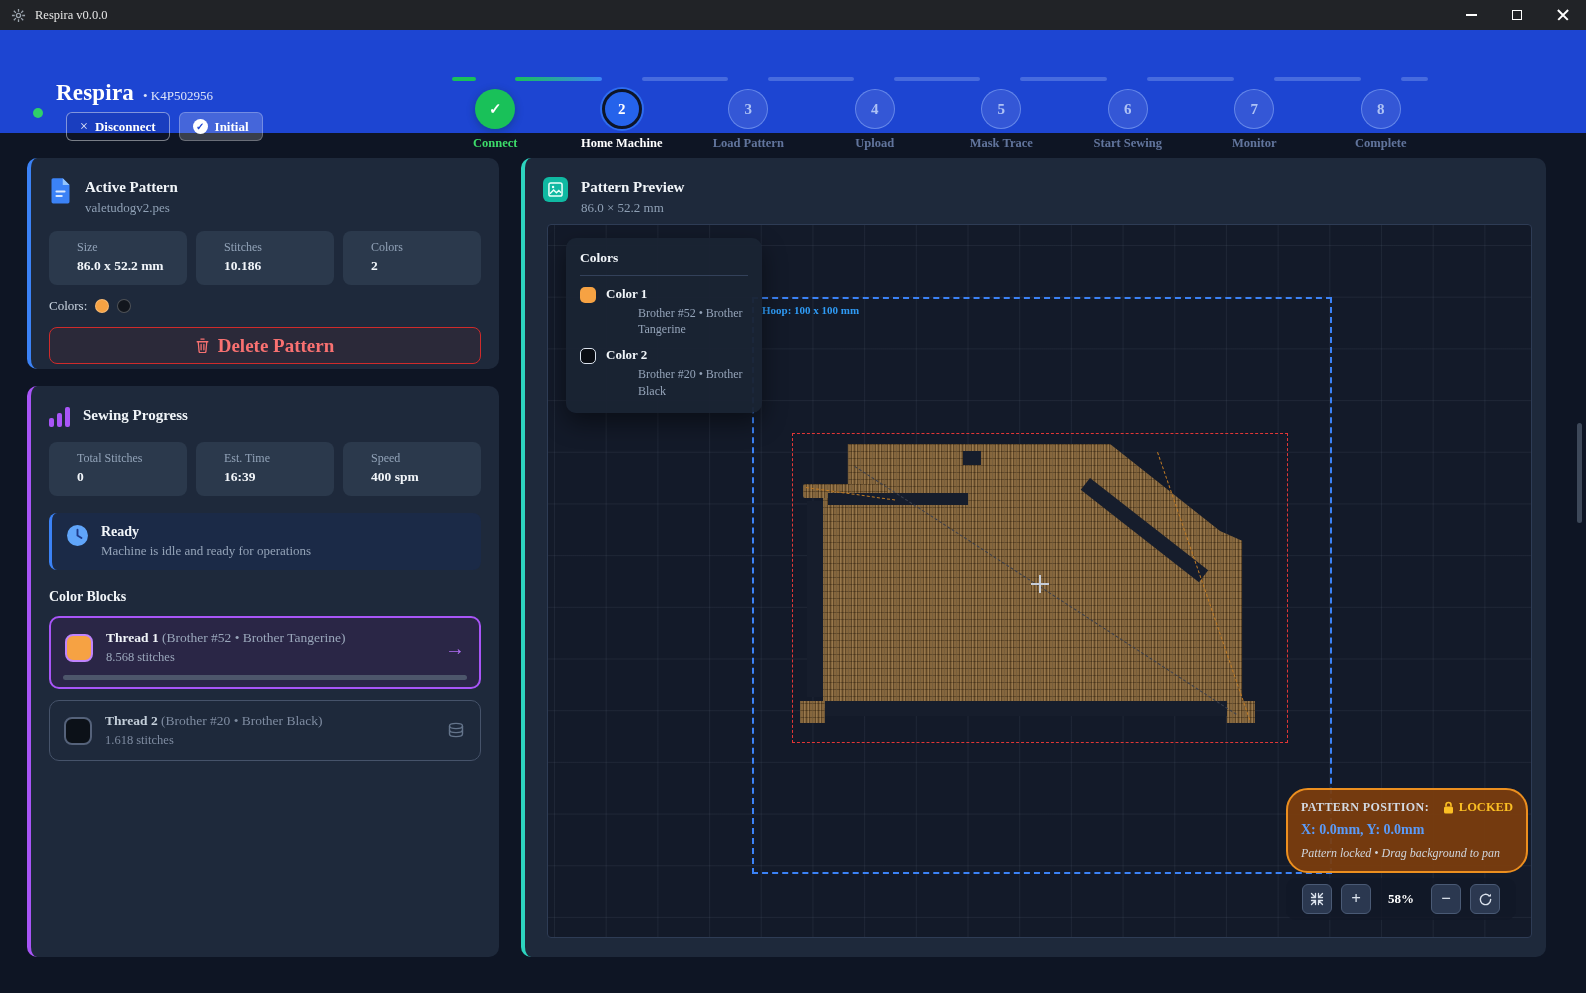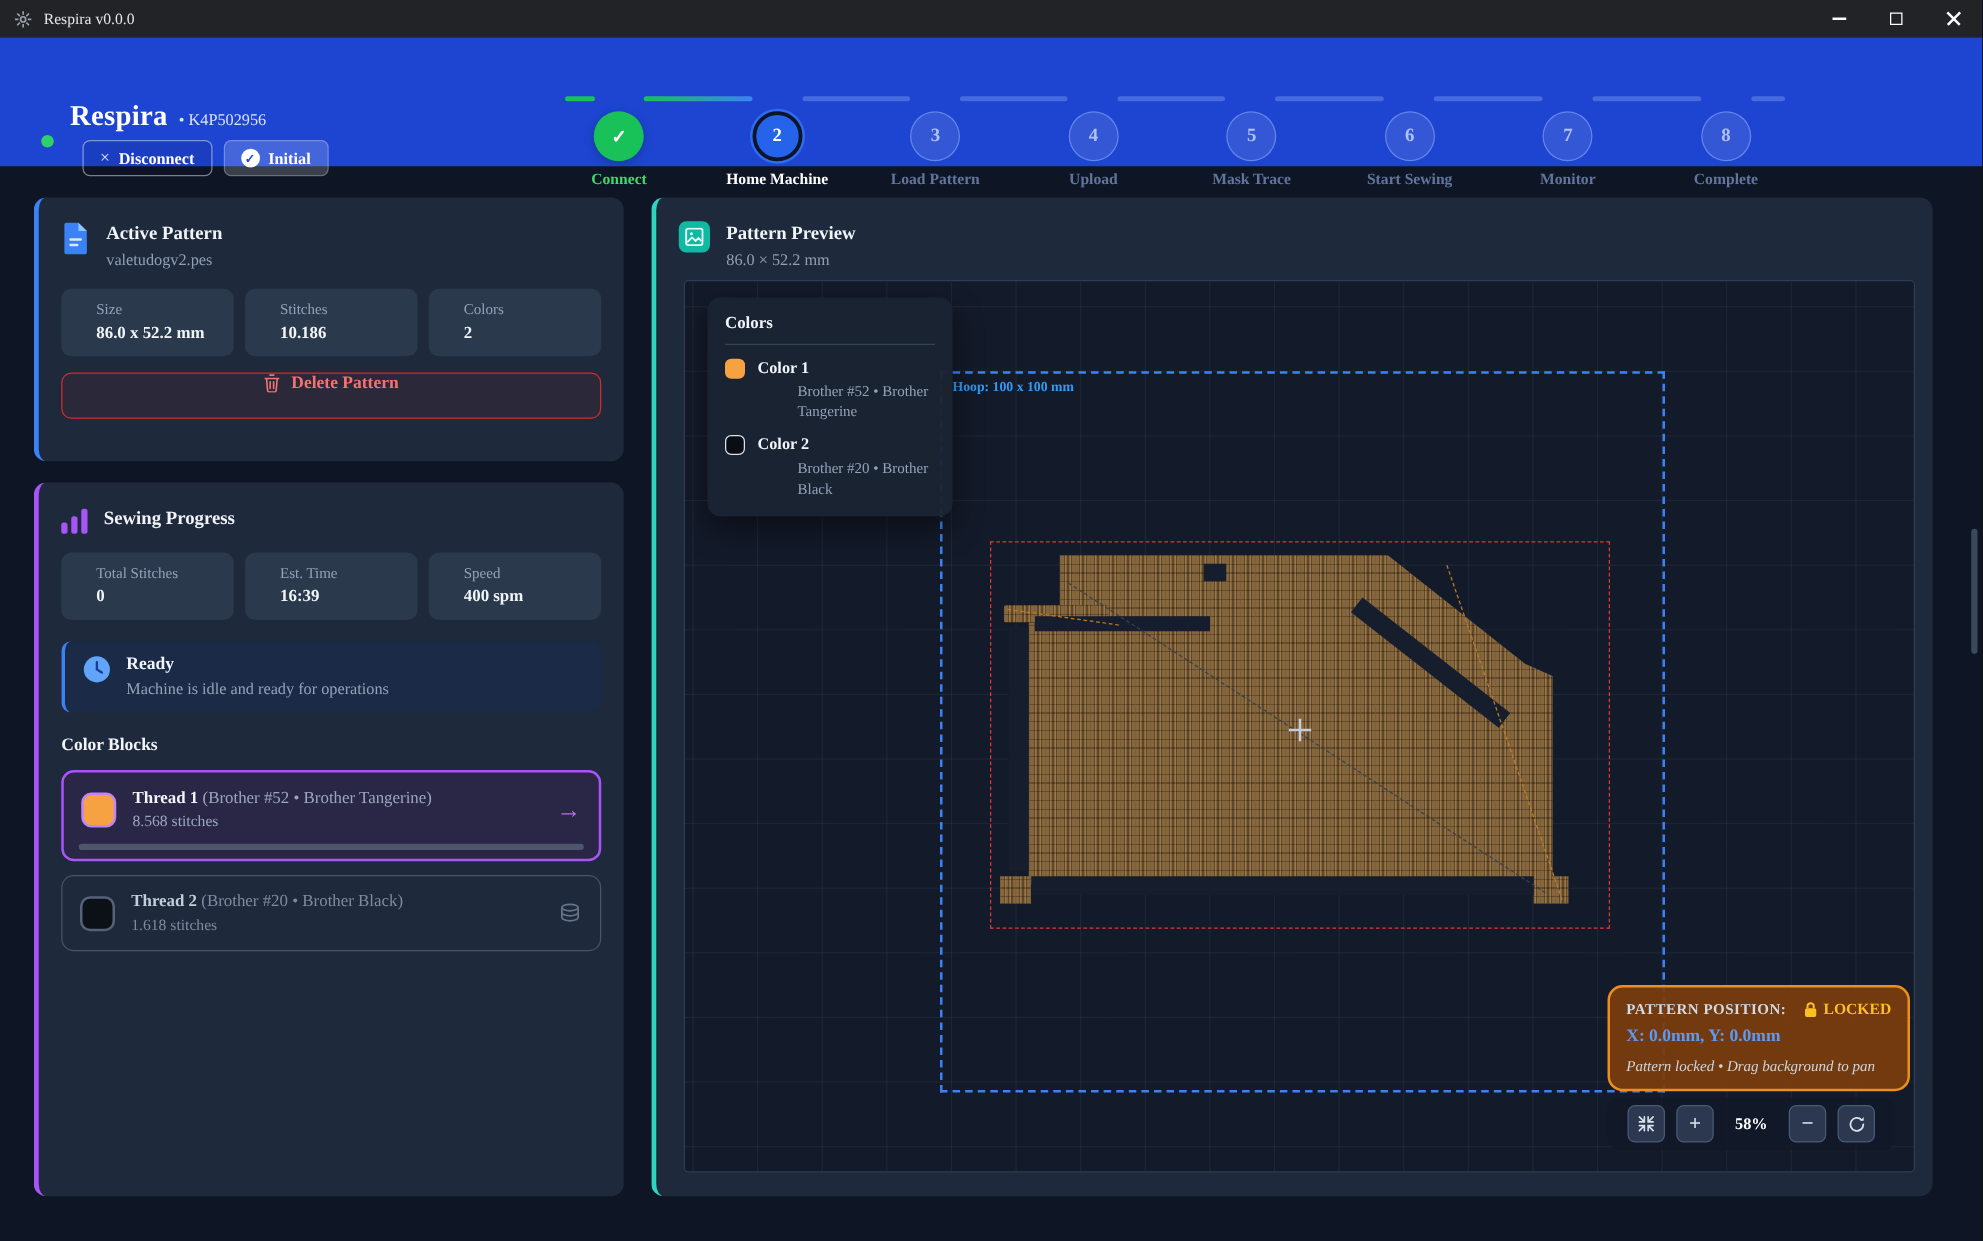--- a/index.html
+++ b/index.html
@@ -70,24 +70,24 @@
 
   .stats-row { display:flex; gap:9px; margin:15px 18px 0 18px; }
   .stat-box { flex:1; background:#2b394c; border-radius:8px; padding:9px 12px 11px 28px; }
   .stat-label { font-size:12px; color:#92a3b8; }
   .stat-value { font-size:13.5px; font-weight:bold; color:#f1f5f9; margin-top:3px; }
 
   .colors-row { display:flex; align-items:center; gap:8px; margin:13px 18px 0 18px;
     font-size:13px; color:#cbd5e1; }
   .dot { width:14px; height:14px; border-radius:50%; border:1px solid rgba(255,255,255,.25); }
 
-  .delete-btn { margin:13px 18px 0 18px; height:37px; display:flex; align-items:flex-start;
+  .delete-btn { margin:13px 18px 0 18px; height:37px; display:flex; align-items:center;
     justify-content:center; gap:9px; background:rgba(220,38,38,.07);
     border:1px solid #cf2b2b; border-radius:8px; color:#f87171;
-    font-size:14px; font-weight:bold; cursor:default; }
+    font-size:19px; font-weight:bold; cursor:default; }
 
   
   .bars-icon { display:flex; align-items:flex-end; gap:3px; height:22px; padding-top:2px; }
   .bars-icon i { display:block; width:5px; background:#a855f7; border-radius:2px; }
   .status-banner { margin:17px 18px 0 18px; background:#1b2a47; border-left:3px solid #3b82f6;
     border-radius:8px; padding:11px 14px; display:flex; gap:12px; align-items:flex-start; }
   .status-title { font-size:14px; font-weight:bold; color:#f1f5f9; }
   .status-desc { font-size:13px; color:#94a3b8; margin-top:3px; }
   .section-label { margin:19px 18px 0 18px; font-size:14px; font-weight:bold; color:#f1f5f9; }
 
@@ -150,21 +150,21 @@
   .legend-title { font-size:13.5px; font-weight:bold; color:#f1f5f9; }
   .legend-divider { height:1px; background:#33415a; margin:9px 0 10px 0; }
   .legend-item { display:flex; gap:10px; margin-bottom:10px; }
   .legend-swatch { width:16px; height:16px; border-radius:5px; flex:none; margin-top:1px; }
   .legend-swatch.dark { border:1.5px solid #dbe3ee; }
   .legend-name { font-size:13px; font-weight:bold; color:#f1f5f9; }
   .legend-desc { font-size:12px; color:#94a3b8; line-height:1.35; margin-top:3px;margin-left:32px; }
 
   
   .pos-overlay { position:absolute; left:738px; top:563px; width:242px;
-    background:rgba(122,61,14,.94); border:2px solid #ec8f1f; border-radius:12px;
+    background:rgba(122,61,14,.94); border:2px solid #ec8f1f; border-radius:22px;
     padding:10px 13px; }
   .pos-row1 { display:flex; align-items:center; justify-content:space-between; }
   .pos-label { font-size:12px; font-weight:bold; letter-spacing:.4px; color:#d3dae3; }
   .pos-locked { display:flex; align-items:center; gap:5px; color:#fbbf24;
     font-size:12.5px; font-weight:bold; }
   .pos-coords { font-size:14px; font-weight:bold; color:#5b9bf8; margin-top:7px; }
   .pos-hint { font-size:12px; font-style:italic; color:#d0d5dc; margin-top:8px; }
 
   
   .zoom-bar { position:absolute; left:738px; top:653px; width:230px; height:42px;
@@ -286,20 +286,25 @@
         <div class="stat-value">86.0 x 52.2 mm</div>
       </div>
       <div class="stat-box">
         <div class="stat-label">Stitches</div>
         <div class="stat-value">10.186</div>
       </div>
       <div class="stat-box">
         <div class="stat-label">Colors</div>
         <div class="stat-value">2</div>
       </div>
+    </div>
+    <div class="colors-row">
+      <span>Colors:</span>
+      <span class="dot" style="background-color: rgb(246, 162, 67);"></span>
+      <span class="dot" style="background-color: rgb(18, 22, 29);"></span>
     </div>
     <div class="delete-btn">
       <svg width="13" height="15" viewBox="0 0 12 14">
         <path d="M1 3.5h10M4.5 1h3M2 3.5l.8 9A1.2 1.2 0 0 0 4 13.6h4a1.2 1.2 0 0 0 1.2-1.1l.8-9M4.7 6v5M7.3 6v5" stroke="#f87171" stroke-width="1.2" fill="none" stroke-linecap="round"></path>
       </svg>
       <span>Delete Pattern</span>
     </div>
   </div>
 
   <div class="card accent-purple" style="left:27px;top:386px;width:472px;height:571px;">

